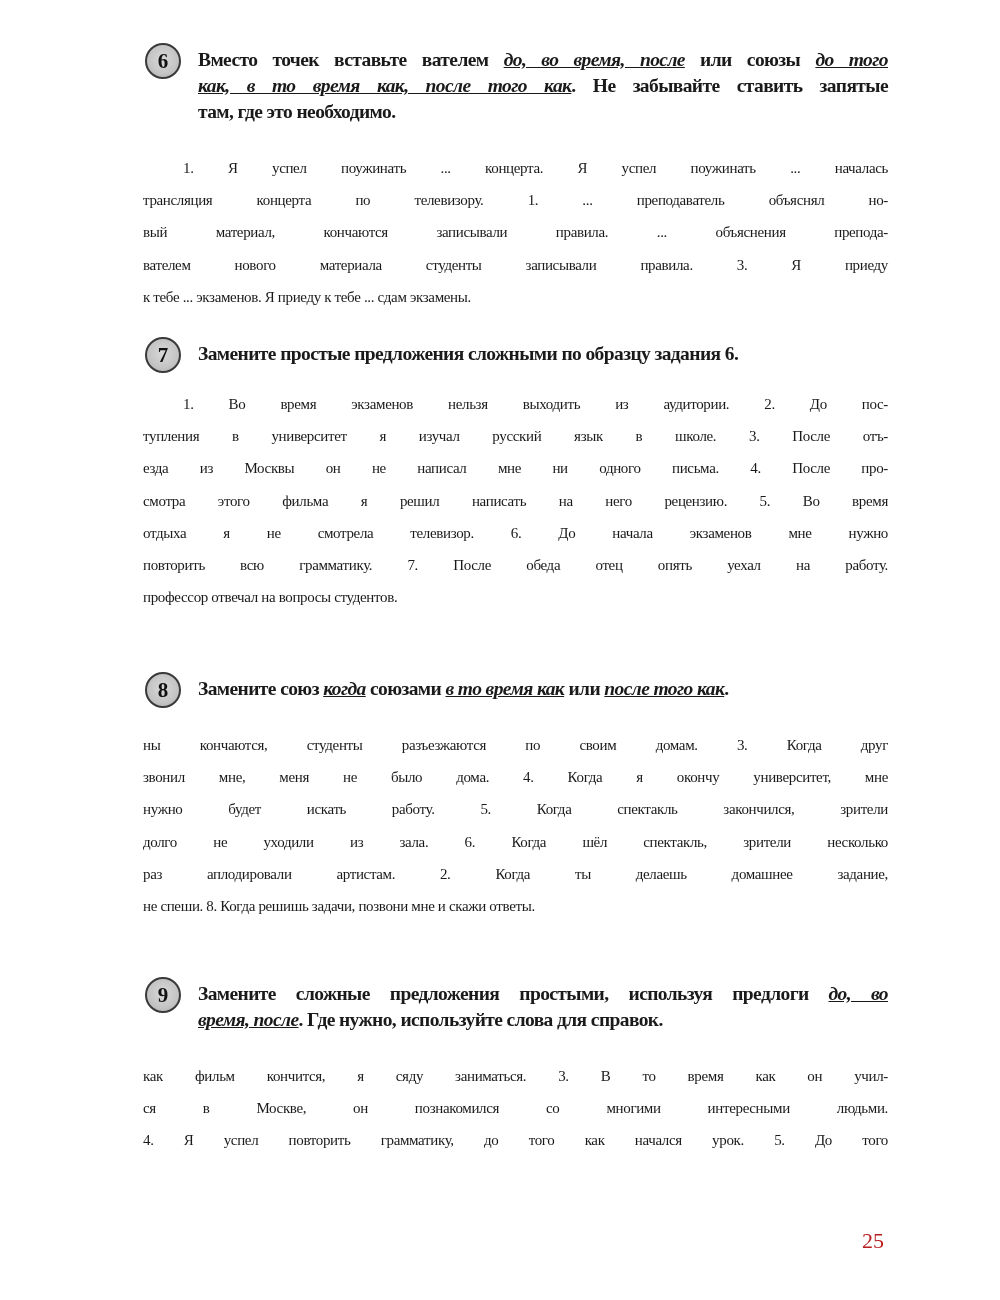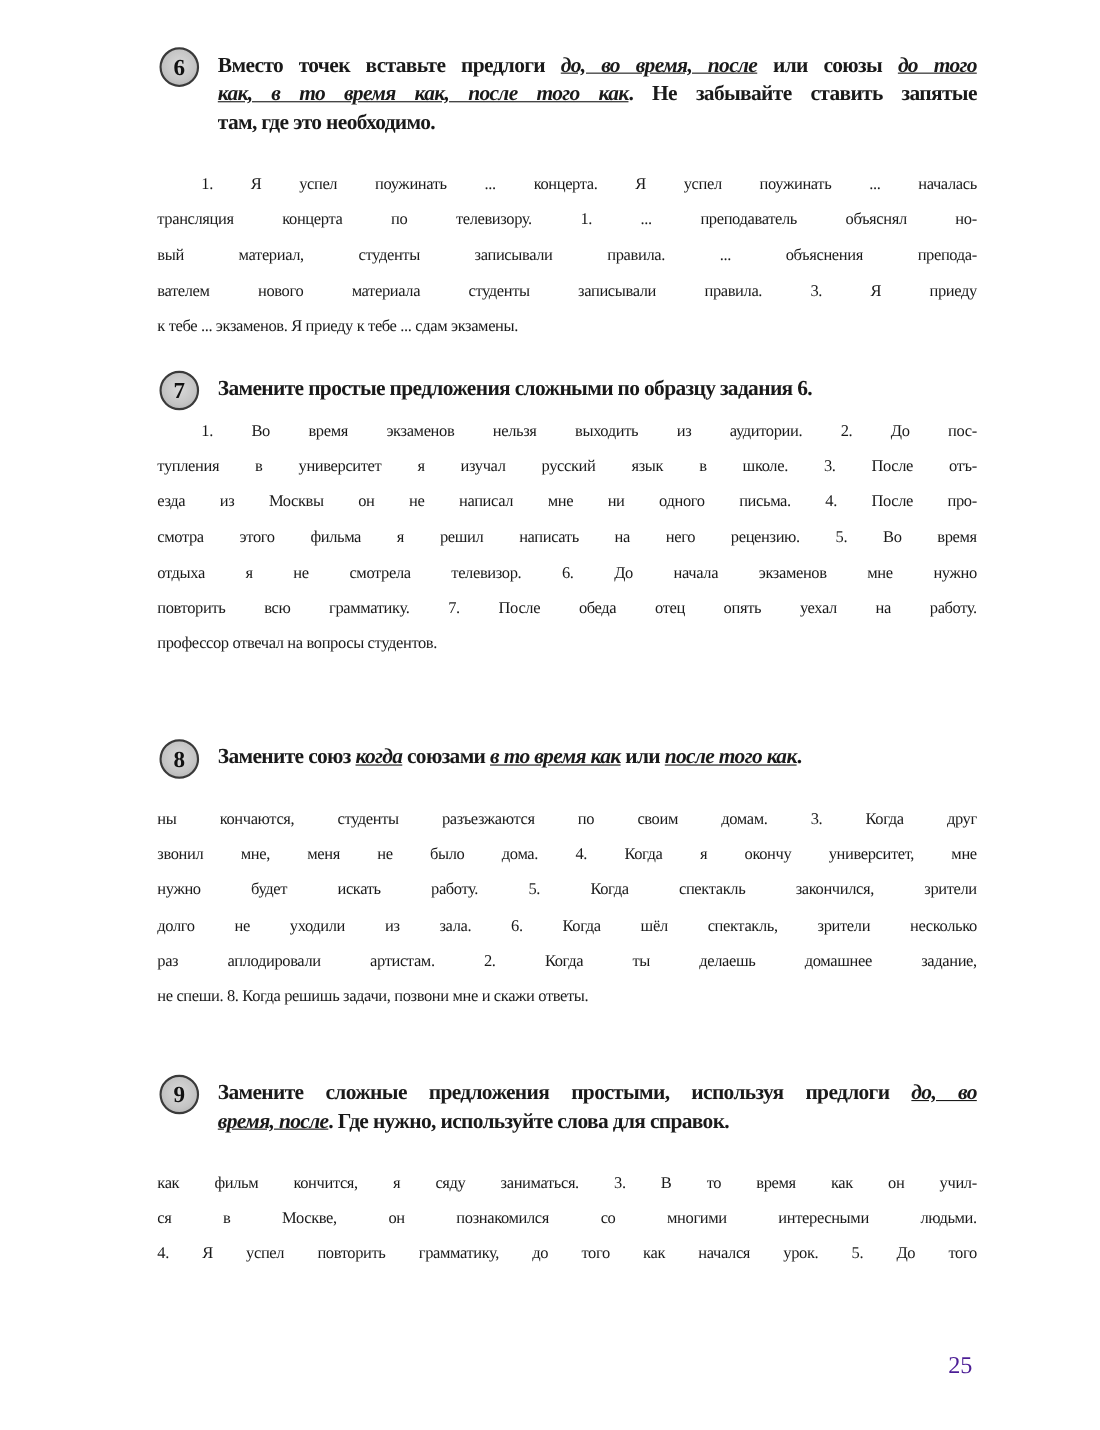--- a/index.html
+++ b/index.html
@@ -69,50 +69,50 @@
       white-space: nowrap;
       overflow: visible;
     }
     .body-text .line.first { padding-left: 40px; }
     .body-text .line.last { text-align-last: left; }
     .page-number {
       position: absolute;
       left: 862px;
       top: 1228px;
       font-size: 22px;
-      color: #4c1d95;
+      color: #b91c1c;
     }
   </style>
 </head>
 <body>
 
 <div class="page">
 
   <section class="exercise" style="top:47px;">
     <div class="task">
       <span class="num">6</span>
-      <span class="line"><span>Вместо точек вставьте предлоги </span><i>до, во время, после</i><span> или союзы </span><i>до того</i></span>
+      <span class="line"><span>Вместо точек вставьте вателем </span><i>до, во время, после</i><span> или союзы </span><i>до того</i></span>
       <span class="line"><i>как, в то время как, после того как</i><span>. Не забывайте ставить запятые</span></span>
       <span class="line last"><span>там, где это необходимо.</span></span>
     </div>
     <div class="body-text" style="margin-top:27px;">
       <span class="line first" style="white-space: normal;">1. Я успел поужинать ... концерта. Я успел поужинать ... началась</span>
       <span class="line" style="white-space: normal;">трансляция концерта по телевизору. 1. ... преподаватель объяснял но-</span>
-      <span class="line" style="white-space: normal;">вый материал, студенты записывали правила. ... объяснения препода-</span>
+      <span class="line" style="white-space: normal;">вый материал, кончаются записывали правила. ... объяснения препода-</span>
       <span class="line" style="white-space: normal;">вателем нового материала студенты записывали правила. 3. Я приеду</span>
       <span class="line last" style="white-space: normal;">к тебе ... экзаменов. Я приеду к тебе ... сдам экзамены.</span>
     </div>
   </section>
 
   <section class="exercise" style="top:341px;">
     <div class="task">
       <span class="num">7</span>
       <span class="line last"><span>Замените простые предложения сложными по образцу задания 6.</span></span>
     </div>
-    <div class="body-text" style="margin-top:9px;">
+    <div class="body-text" style="margin-top:21px;">
       <span class="line first" style="white-space: normal;">1. Во время экзаменов нельзя выходить из аудитории. 2. До пос-</span>
       <span class="line" style="white-space: normal;">тупления в университет я изучал русский язык в школе. 3. После отъ-</span>
       <span class="line" style="white-space: normal;">езда из Москвы он не написал мне ни одного письма. 4. После про-</span>
       <span class="line" style="white-space: normal;">смотра этого фильма я решил написать на него рецензию. 5. Во время</span>
       <span class="line" style="white-space: normal;">отдыха я не смотрела телевизор. 6. До начала экзаменов мне нужно</span>
       <span class="line" style="white-space: normal;">повторить всю грамматику. 7. После обеда отец опять уехал на работу.</span>
       <span class="line last" style="white-space: normal;">профессор отвечал на вопросы студентов.</span>
     </div>
   </section>
 

